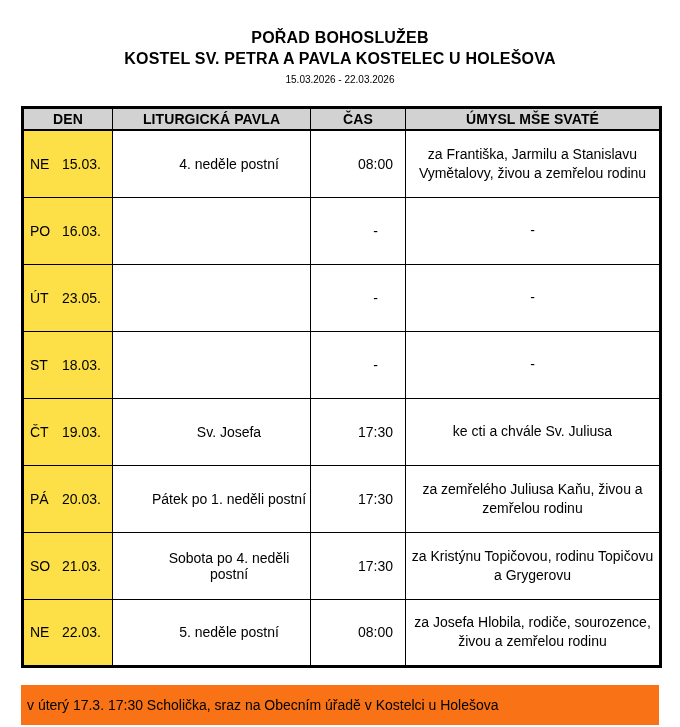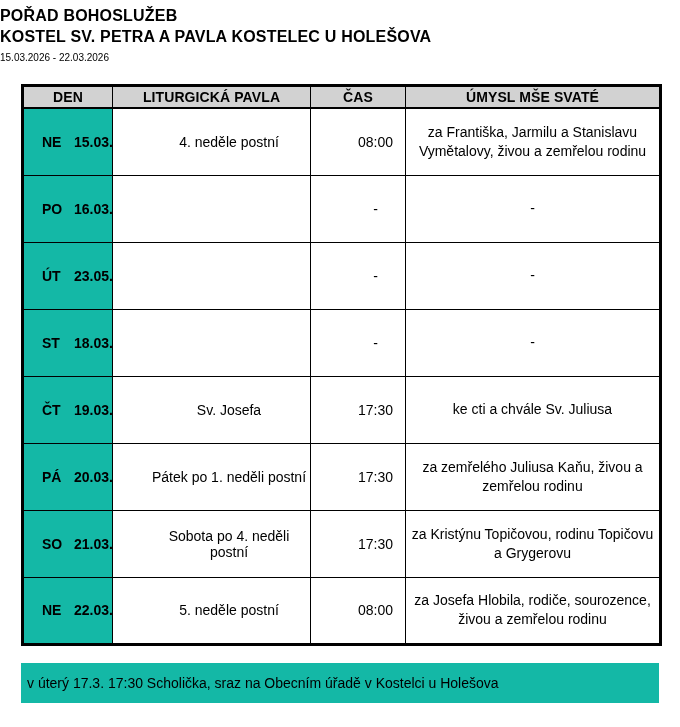--- a/index.html
+++ b/index.html
@@ -8,22 +8,22 @@
     background: #ffffff;
   }
   body {
     width: 680px;
     height: 727px;
     font-family: "Liberation Sans", sans-serif;
     color: #000;
     overflow: hidden;
   }
   .doc-header {
-    text-align: left;
-    padding-top: 5px;
+    text-align: center;
+    padding-top: 27px;
   }
   .doc-title, .doc-subtitle {
     font-weight: bold;
     font-size: 16px;
     line-height: 21px;
     letter-spacing: 0.2px;
   }
   .doc-daterange {
     font-size: 10px;
     line-height: 21px;
@@ -50,45 +50,45 @@
     background: #d2d2d2;
     font-size: 14px;
     font-weight: bold;
     height: 20px;
     padding: 0;
     border-bottom: 2px solid #000;
     letter-spacing: 0.1px;
   }
   tbody tr { height: 67px; }
   td.day-cell {
-    background: #14b8a6;
-    font-weight: bold;
+    background: #fde047;
+    font-weight: normal;
     font-size: 14px;
-    padding-left: 18px;
+    padding-left: 6px;
     white-space: nowrap;
   }
   td.day-cell .day-abbr {
     display: inline-block;
     min-width: 24px;
     margin-right: 8px;
   }
   td.celebration-cell, td.time-cell, td.intention-cell {
     text-align: center;
     font-size: 14px;
     background: #ffffff;
   }
   td.intention-cell {
     line-height: 19px;
     padding: 0 2px;
   }
   .footer-note {
     margin: 17px 0 0 21px;
     width: 638px;
     height: 40px;
-    background: #14b8a6;
+    background: #f97316;
     box-sizing: border-box;
     display: flex;
     align-items: center;
     padding-left: 6px;
     font-size: 14px;
   }
 </style>
 </head>
 <body>
 

